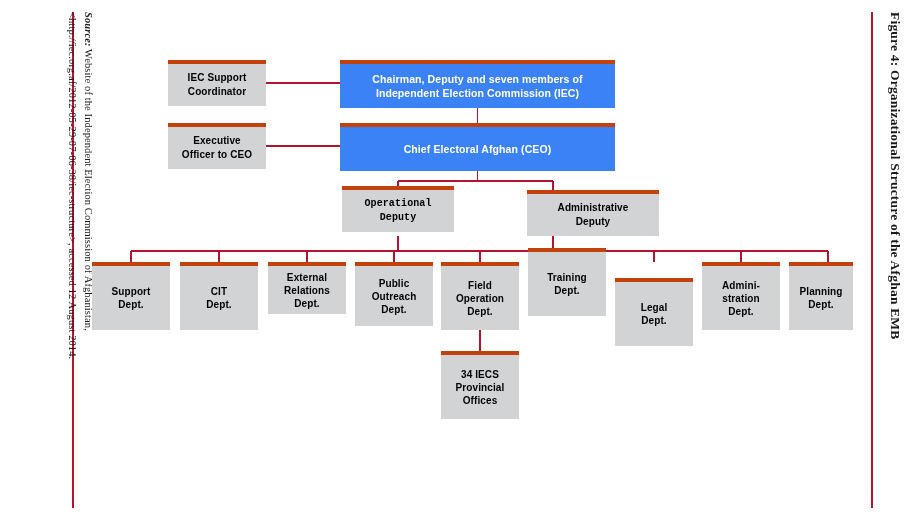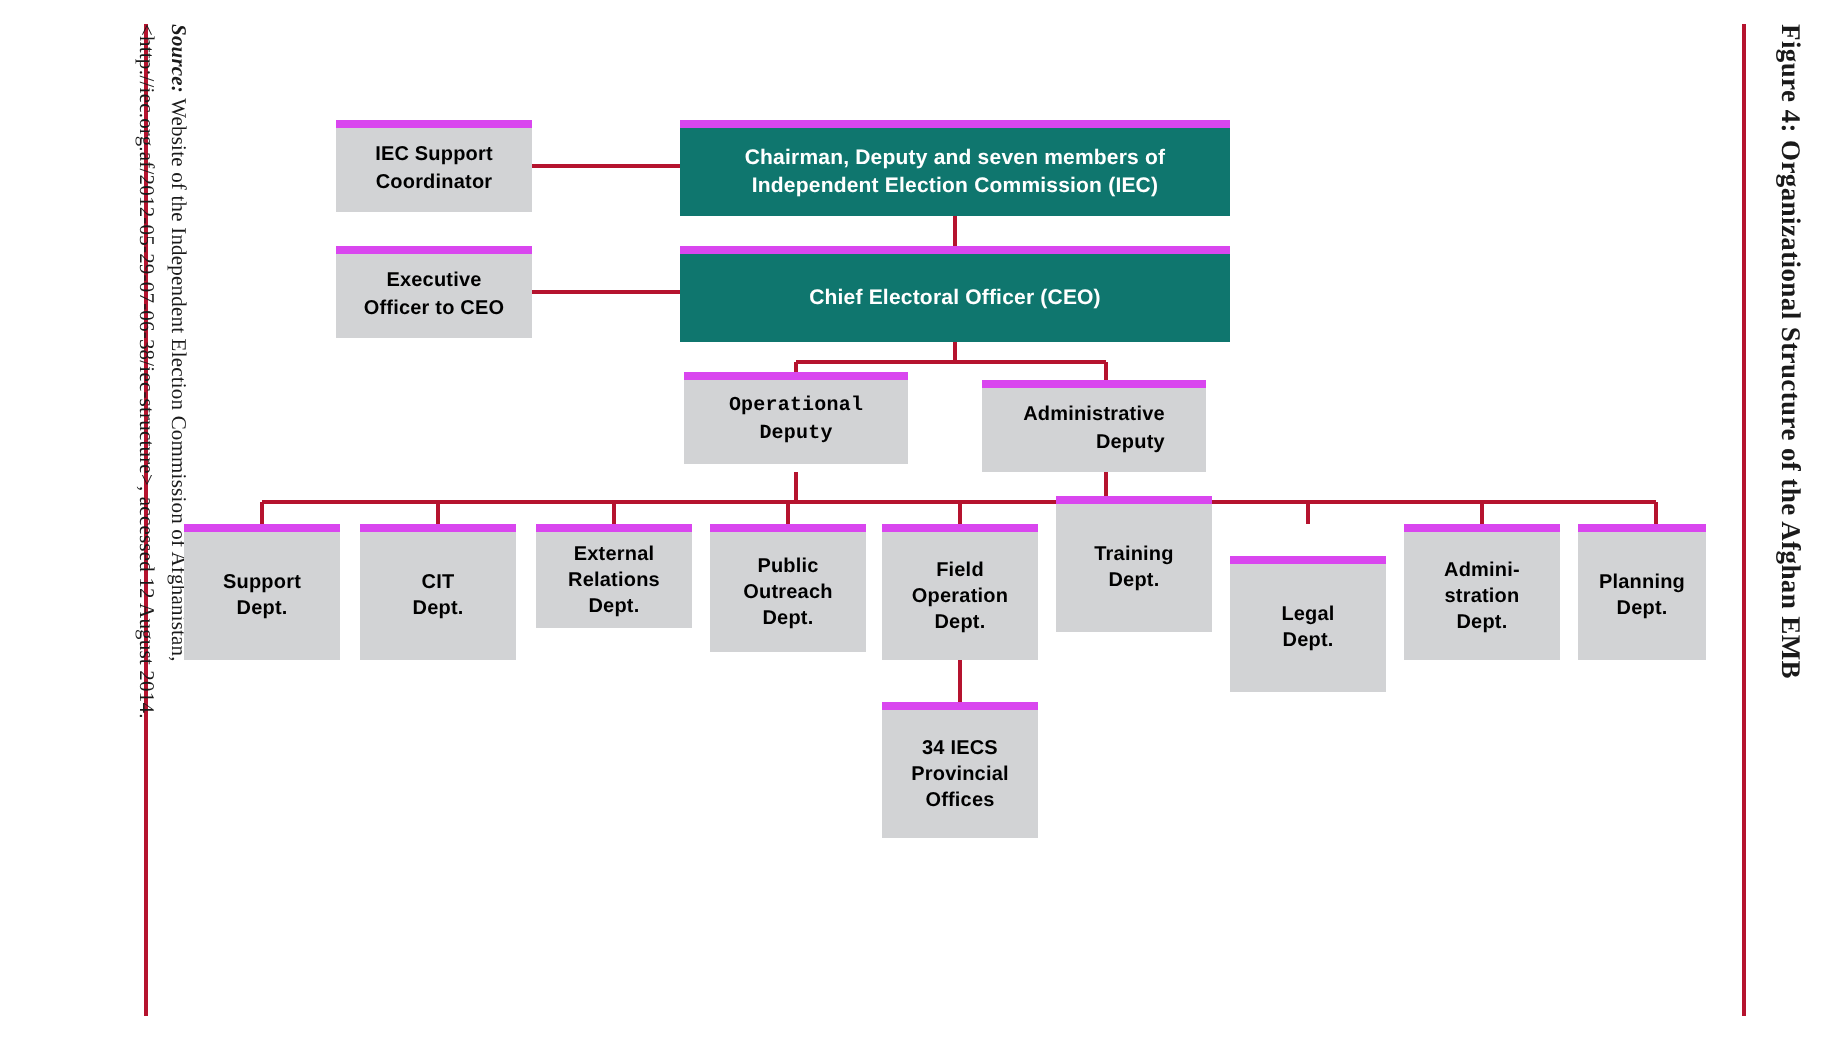--- a/index.html
+++ b/index.html
@@ -74,33 +74,33 @@
     position: absolute;
     left: 0; top: 0;
     width: 914px; height: 522px;
     pointer-events: none;
   }
 
   
   .node {
     position: absolute;
     box-sizing: border-box;
-    border-top: 4px solid #d946ef;
+    border-top: 4px solid #c2410c;
     display: flex;
     align-items: center;
     justify-content: center;
     text-align: center;
     font-weight: bold;
     color: #000000;
     letter-spacing: 0.1px;
     z-index: 3;
   }
   .node .lbl { display: block; }
   .node.light { background: #d2d3d5; color: #000000; }
-  .node.dark  { background: #0f766e; color: #ffffff; align-items: center; }
+  .node.dark  { background: #3b82f6; color: #ffffff; align-items: center; }
 
   .node.lvl-top   { font-size: 10.5px; line-height: 14px; }
   .node.lvl-side  { font-size: 10px;   line-height: 14px; }
   .node.lvl-dep   { font-size: 10px;   line-height: 14px; }
   .node.lvl-dept  { font-size: 10px;   line-height: 13px; }
 </style>
 </head>
 <body>
 
 <div id="page">
@@ -136,32 +136,32 @@
       <line x1="741" y1="251" x2="741" y2="262" stroke="#b5132e" stroke-width="1.6" shape-rendering="crispEdges"></line>
       <line x1="828" y1="251" x2="828" y2="262" stroke="#b5132e" stroke-width="1.6" shape-rendering="crispEdges"></line>
       <line x1="480" y1="330" x2="480" y2="351" stroke="#b5132e" stroke-width="1.6" shape-rendering="crispEdges"></line>
     </svg>
 
   <div id="chart">
       <div class="node lvl-top dark" style="left: 340px; top: 60px; width: 275px; height: 48px;">
         <span class="lbl">Chairman, Deputy and seven members of<br>Independent Election Commission (IEC)</span>
       </div>
       <div class="node lvl-top dark" style="left: 340px; top: 123px; width: 275px; height: 48px;">
-        <span class="lbl">Chief Electoral Officer (CEO)</span>
+        <span class="lbl">Chief Electoral Afghan (CEO)</span>
       </div>
       <div class="node lvl-side light" style="left: 168px; top: 60px; width: 98px; height: 46px;">
         <span class="lbl">IEC Support<br>Coordinator</span>
       </div>
       <div class="node lvl-side light" style="left: 168px; top: 123px; width: 98px; height: 46px;">
         <span class="lbl">Executive<br>Officer to CEO</span>
       </div>
       <div class="node lvl-dep light" style="left: 342px; top: 186px; width: 112px; height: 46px; font-family: Liberation Mono, monospace;">
         <span class="lbl">Operational<br>Deputy</span>
       </div>
-      <div class="node lvl-dep light" style="left: 491px; top: 190px; width: 112px; height: 46px; text-align: right;">
+      <div class="node lvl-dep light" style="left: 527px; top: 190px; width: 132px; height: 46px;">
         <span class="lbl">Administrative<br>Deputy</span>
       </div>
       <div class="node lvl-dept light" style="left: 92px; top: 262px; width: 78px; height: 68px;">
         <span class="lbl">Support<br>Dept.</span>
       </div>
       <div class="node lvl-dept light" style="left: 180px; top: 262px; width: 78px; height: 68px;">
         <span class="lbl">CIT<br>Dept.</span>
       </div>
       <div class="node lvl-dept light" style="left: 268px; top: 262px; width: 78px; height: 52px;">
         <span class="lbl">External<br>Relations<br>Dept.</span>

